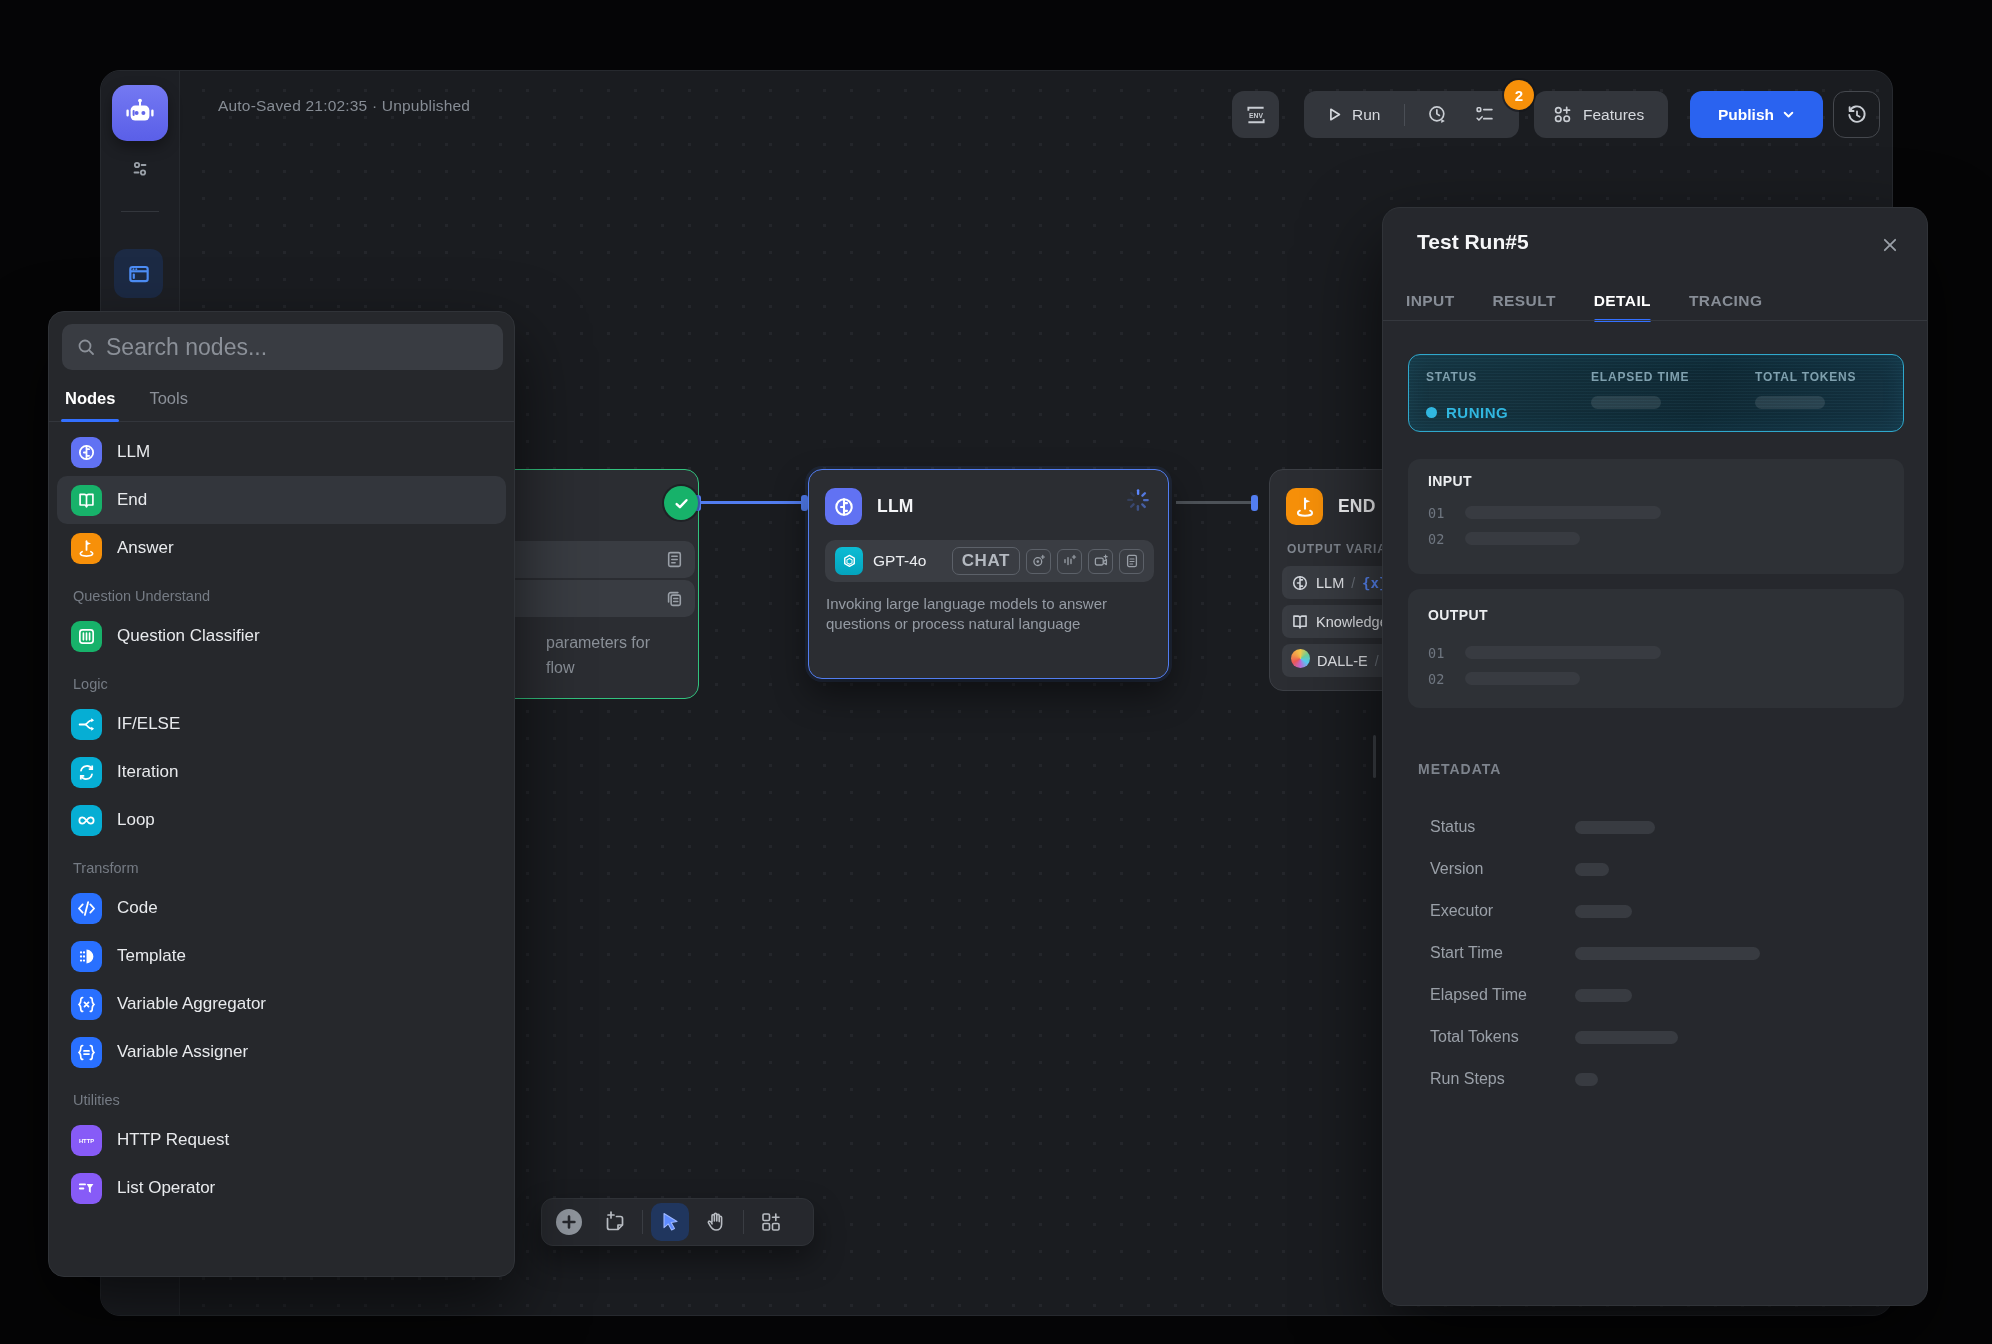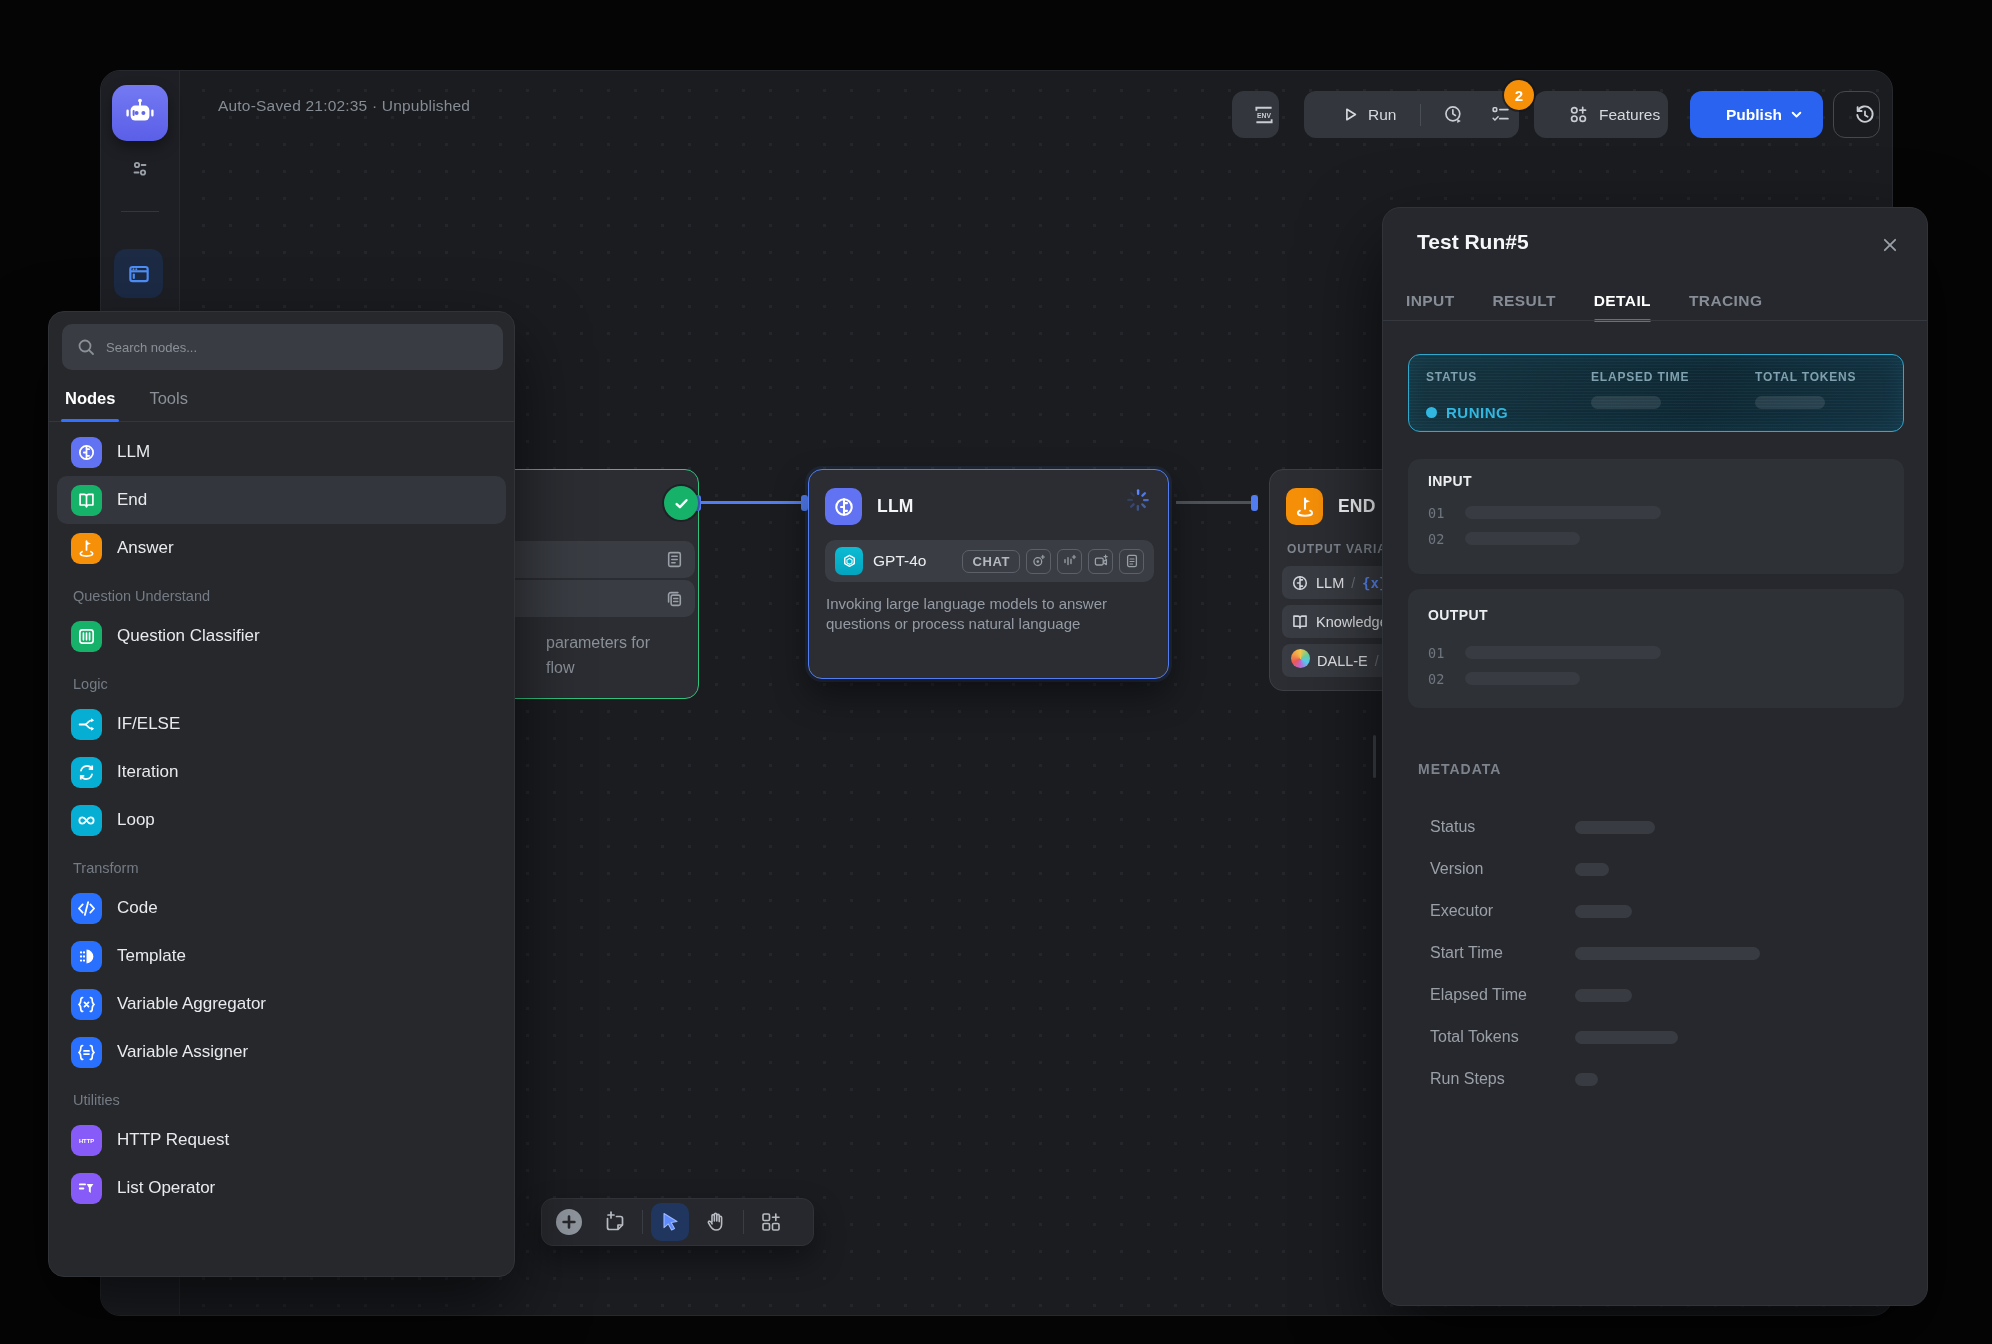--- a/index.html
+++ b/index.html
@@ -17,21 +17,21 @@
             background:linear-gradient(180deg,#7479f2,#5a5fe8);display:flex;align-items:center;justify-content:center;
             box-shadow:0 6px 14px rgba(0,0,0,.35);}
   .side-icon{position:absolute;display:flex;align-items:center;justify-content:center;}
   .side-divider{position:absolute;left:20px;top:140px;width:38px;height:1px;background:#33363c;}
   .window-tool-btn{position:absolute;left:13px;top:178px;width:49px;height:49px;border-radius:12px;background:#1c2a44;
                    display:flex;align-items:center;justify-content:center;}
 
   .autosave{position:absolute;left:117px;top:26px;font-size:15.5px;color:#868c94;letter-spacing:.2px;}
 
   
-  .tb{position:absolute;top:20px;height:47px;border-radius:12px;background:#33363c;display:flex;align-items:center;color:#d6d9de;font-size:15.5px;padding-left:16px;}
+  .tb{position:absolute;top:20px;height:47px;border-radius:12px;background:#33363c;display:flex;align-items:center;color:#d6d9de;font-size:15.5px;}
   .tb-env{left:1131px;width:47px;justify-content:center;}
   .tb-run{left:1203px;width:215px;}
   .run-play{margin-left:22px;display:flex;}
   .run-label{margin-left:9px;}
   .run-divider{width:1px;height:22px;background:#4a4e55;margin-left:24px;}
   .run-clock{margin-left:22px;display:flex;}
   .run-checklist{margin-left:26px;display:flex;}
   .notif-badge{position:absolute;left:1403px;top:9px;width:30px;height:30px;border-radius:50%;background:#f79009;
                color:#fff;font-size:15px;font-weight:700;display:flex;align-items:center;justify-content:center;
                box-shadow:0 0 0 2px rgba(20,22,26,.6);z-index:6;}
@@ -61,21 +61,21 @@
   .node-icon{width:37px;height:37px;border-radius:10px;display:flex;align-items:center;justify-content:center;}
   .node-title{font-size:17.5px;font-weight:700;color:#f4f5f7;letter-spacing:.2px;}
   .spinner{position:absolute;right:17px;top:17px;width:26px;height:26px;}
   .spinner svg{width:26px;height:26px;animation:rot 1s steps(8) infinite;transform-origin:50% 50%;}
   @keyframes rot{to{transform:rotate(360deg)}}
   .model-row{position:absolute;left:16px;top:70px;width:329px;height:42px;border-radius:10px;background:#3a3d43;
              display:flex;align-items:center;padding:0 10px;}
   .openai-icon{width:28px;height:28px;border-radius:7px;background:linear-gradient(180deg,#0cbcd4,#03a4be);
                display:flex;align-items:center;justify-content:center;}
   .model-name{margin-left:10px;font-size:15.5px;color:#eceef1;}
-  .chat-badge{margin-left:auto;border:1px solid #5c6169;border-radius:7px;padding:3px 9px;font-size:13px;
+  .chat-badge{margin-left:auto;border:1px solid #5c6169;border-radius:7px;padding:3px 9px;font-size:17px;
               font-weight:700;letter-spacing:.6px;color:#b4b9c0;}
   .cap-badge{margin-left:6px;width:25px;height:25px;border:1px solid #5c6169;border-radius:6px;
              display:flex;align-items:center;justify-content:center;}
   .llm-desc{position:absolute;left:17px;top:124px;width:330px;font-size:15px;line-height:20px;color:#959ba4;}
 
   .end-node{left:1168px;top:398px;width:260px;height:222px;border:1px solid #3c3f45;z-index:4;}
   .end-section-label{position:absolute;left:17px;top:72px;font-size:12px;font-weight:700;letter-spacing:.9px;color:#7f858e;}
   .end-vars{position:absolute;left:12px;top:96px;width:236px;display:flex;flex-direction:column;gap:6px;}
   .end-var{height:33px;border-radius:8px;background:#393c42;display:flex;align-items:center;padding:0 9px;gap:7px;}
   .ev-name{font-size:14.5px;color:#e3e5e9;}
@@ -90,21 +90,21 @@
                   border:1px solid #2f3237;display:flex;align-items:center;box-shadow:0 14px 30px rgba(0,0,0,.4);z-index:8;}
   .ct-btn{width:38px;height:38px;border-radius:10px;display:flex;align-items:center;justify-content:center;margin-left:8px;}
   .ct-btn.active{background:#20365e;}
   .ct-div{width:1px;height:24px;background:#3a3d43;margin-left:8px;}
 
   
   .node-panel{position:absolute;left:48px;top:311px;width:467px;height:966px;background:#26282c;border:1px solid #303338;
               border-radius:16px;z-index:20;box-shadow:0 30px 70px rgba(0,0,0,.6);overflow:hidden;}
   .search-box{position:absolute;left:13px;top:12px;width:441px;height:46px;border-radius:10px;background:#393c42;
               display:flex;align-items:center;padding:0 14px;gap:10px;}
-  .search-ph{font-size:13px;color:#8b9098;}
+  .search-ph{font-size:23px;color:#8b9098;}
   .np-tabs{position:absolute;left:0;top:64px;width:100%;height:46px;border-bottom:1px solid #33363c;display:flex;align-items:center;padding:0 16px;gap:34px;}
   .np-tab{font-size:16.5px;color:#8b9098;position:relative;height:100%;display:flex;align-items:center;cursor:default;}
   .np-tab.active{color:#fff;font-weight:700;}
   .np-tab.active::after{content:"";position:absolute;left:-4px;right:-4px;bottom:-1px;height:3px;background:#3370ff;border-radius:2px;}
   .np-list{position:absolute;left:0;top:110px;width:100%;bottom:0;padding:6px 8px 0 8px;overflow:hidden;}
   .nsection-header{margin:16px 16px 8px 16px;font-size:14.5px;color:#757b84;}
   .nsection-header:empty{display:none;margin:0;}
   .nitem{height:48px;border-radius:10px;display:flex;align-items:center;padding:0 14px;gap:15px;}
   .nitem.hovered{background:#33363c;}
   .nicon{width:31px;height:31px;border-radius:9px;display:flex;align-items:center;justify-content:center;flex:0 0 31px;}

